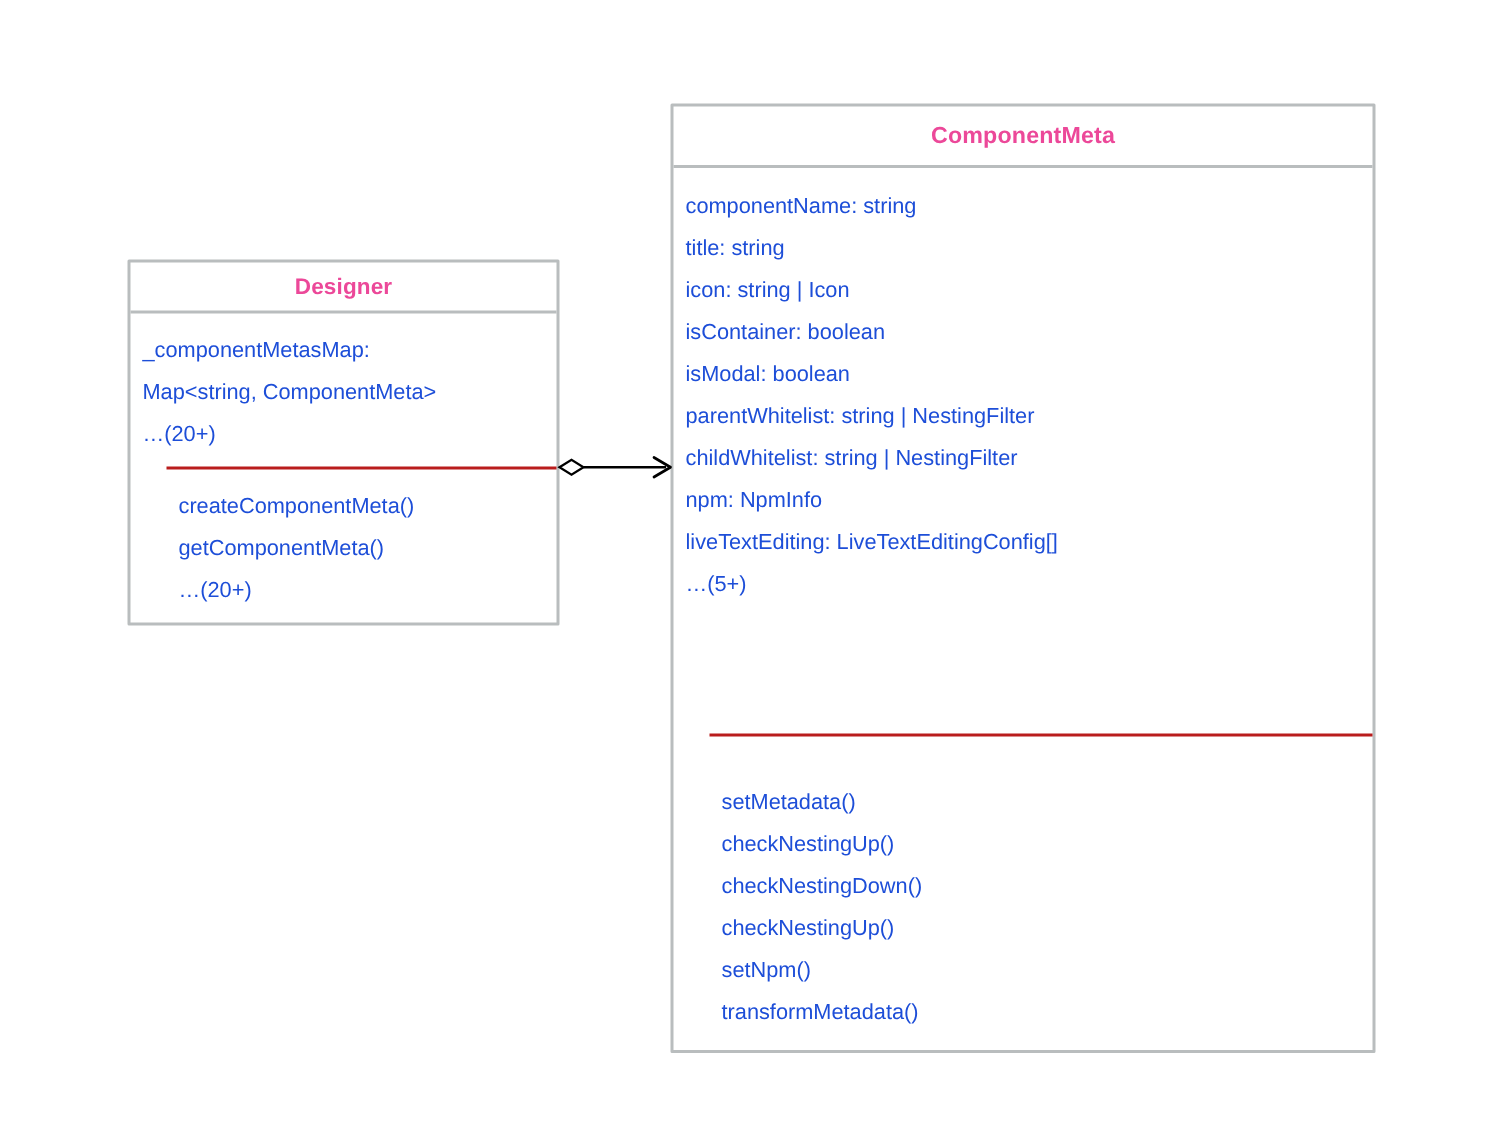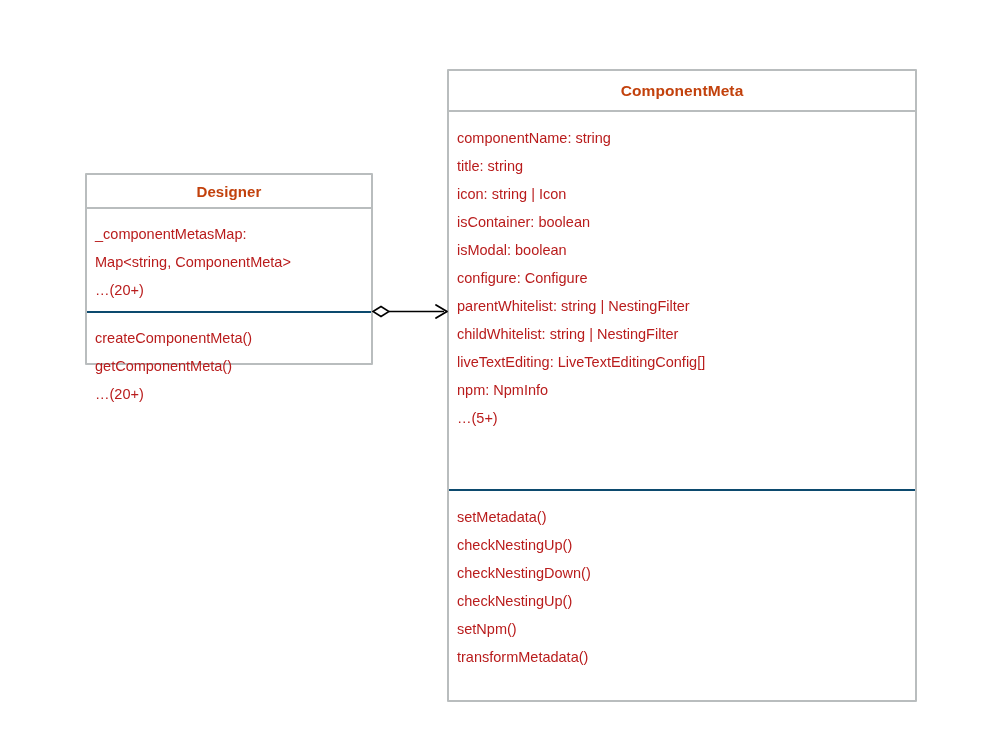--- a/index.html
+++ b/index.html
@@ -29,65 +29,66 @@
     background: #ffffff;
     border: 2px solid #b9bdbe;
     border-radius: 1px;
   }
 
   .uml-title {
     box-sizing: border-box;
     text-align: center;
     font-weight: bold;
     font-size: 15px;
-    color: #c2410c;
+    color: #ec4899;
     letter-spacing: 0.1px;
     border-bottom: 2px solid #b9bdbe;
     display: flex;
     align-items: center;
     justify-content: center;
   }
 
   .uml-section {
     box-sizing: border-box;
     padding: 12px 0 12px 0;
   }
 
   .uml-section + .uml-section {
-    border-top: 2px solid #0c4a6e;
+    border-top: 2px solid #b91c1c;
+    margin-left: 24px;
   }
 
   .uml-row {
     font-size: 14.5px;
-    color: #b91c1c;
+    color: #1d4ed8;
     line-height: 28px;
     white-space: nowrap;
     padding-left: 8px;
   }
 
   
   #designer-class {
     left: 85px;
     top: 173px;
     width: 288px;
-    height: 192px;
+    height: 244px;
   }
   #designer-class .uml-title { height: 34px; }
   #designer-class .sec-attrs { height: 102px; padding-top: 11px; border-radius: 10px; }
   #designer-class .sec-methods { height: 104px; padding-top: 11px; }
 
   #componentmeta-class {
     left: 447px;
     top: 69px;
     width: 470px;
     height: 633px;
   }
   #componentmeta-class .uml-title { height: 41px; font-size: 15.5px; }
   #componentmeta-class .sec-attrs { height: 377px; padding-top: 12px; }
-  #componentmeta-class .sec-methods { height: 246px; padding-top: 12px; }
+  #componentmeta-class .sec-methods { height: 246px; padding-top: 30px; }
 
   
   #assoc-connector {
     position: absolute;
     left: 368px;
     top: 296px;
     width: 86px;
     height: 32px;
     overflow: visible;
   }
@@ -117,25 +118,24 @@
   <div class="uml-class" id="componentmeta-class">
 
     <div class="uml-title">ComponentMeta</div>
 
     <div class="uml-section sec-attrs">
       <div class="uml-row">componentName: string</div>
       <div class="uml-row">title: string</div>
       <div class="uml-row">icon: string | Icon</div>
       <div class="uml-row">isContainer: boolean</div>
       <div class="uml-row">isModal: boolean</div>
-      <div class="uml-row">configure: Configure</div>
       <div class="uml-row">parentWhitelist: string | NestingFilter</div>
       <div class="uml-row">childWhitelist: string | NestingFilter</div>
+      <div class="uml-row">npm: NpmInfo</div>
       <div class="uml-row">liveTextEditing: LiveTextEditingConfig[]</div>
-      <div class="uml-row">npm: NpmInfo</div>
       <div class="uml-row">…(5+)</div>
     </div>
 
     <div class="uml-section sec-methods">
       <div class="uml-row">setMetadata()</div>
       <div class="uml-row">checkNestingUp()</div>
       <div class="uml-row">checkNestingDown()</div>
       <div class="uml-row">checkNestingUp()</div>
       <div class="uml-row">setNpm()</div>
       <div class="uml-row">transformMetadata()</div>

